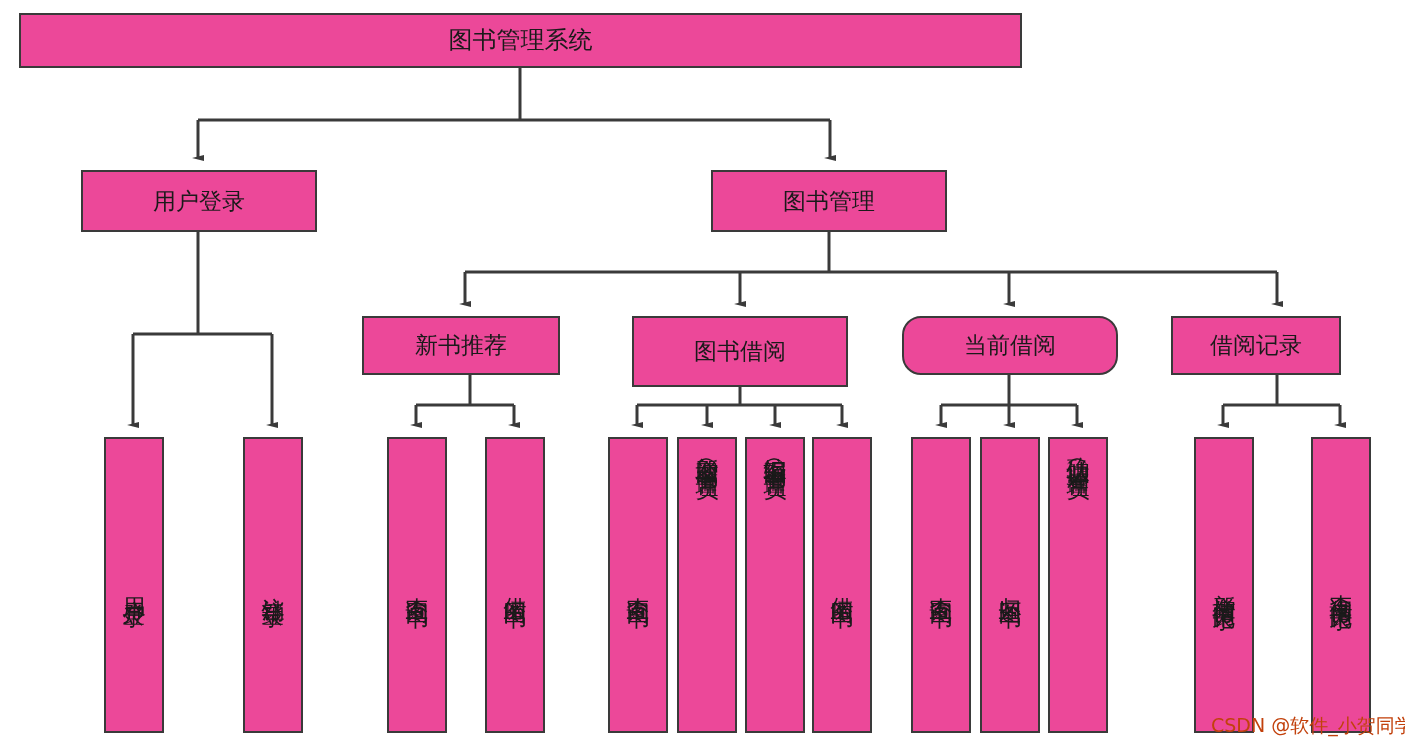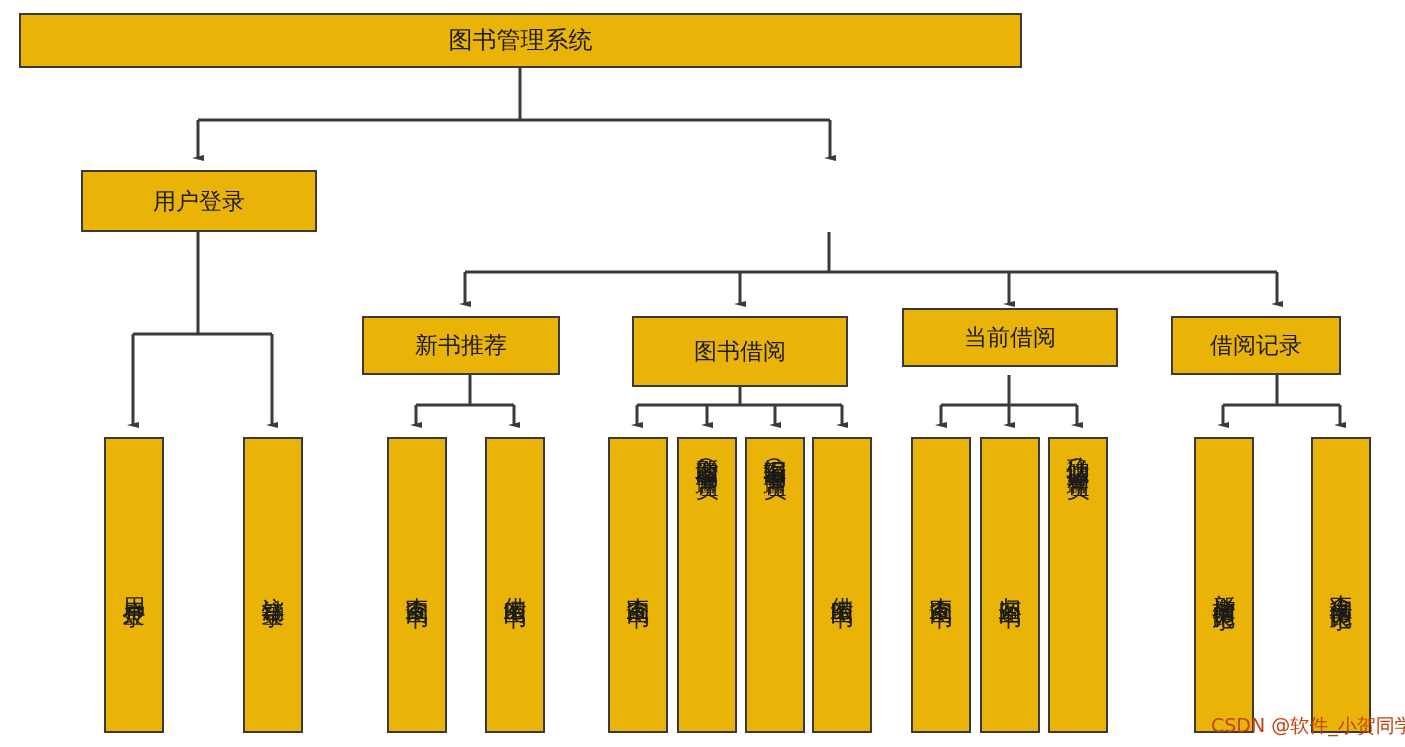--- a/index.html
+++ b/index.html
@@ -21,21 +21,21 @@
     position: absolute;
     left: 0;
     top: 0;
     width: 1405px;
     height: 747px;
     pointer-events: none;
   }
   .node {
     position: absolute;
     box-sizing: border-box;
-    background: #eab308;
+    background: #ec4899;
     border: 2px solid #3a3a3a;
     display: flex;
     align-items: center;
     justify-content: center;
   }
   .node .label {
     color: #1a1a1a;
     line-height: 1.15;
     text-align: center;
     white-space: pre;
@@ -126,28 +126,31 @@
     </g>
   </svg>
 
   <div class="node root h" style="left:19px; top:13px; width:1003px; height:55px;">
     <span class="label">图书管理系统</span>
   </div>
 
   <div class="node h" style="left:81px; top:170px; width:236px; height:62px;">
     <span class="label">用户登录</span>
   </div>
+  <div class="node h" style="left:711px; top:170px; width:236px; height:62px;">
+    <span class="label">图书管理</span>
+  </div>
 
   <div class="node h" style="left:362px; top:316px; width:198px; height:59px;">
     <span class="label">新书推荐</span>
   </div>
   <div class="node h" style="left:632px; top:316px; width:216px; height:71px;">
     <span class="label">图书借阅</span>
   </div>
-  <div class="node h" style="left:902px; top:308px; width:216px; height:59px;">
+  <div class="node h" style="left:902px; top:316px; width:216px; height:59px;border-radius:19px;">
     <span class="label">当前借阅</span>
   </div>
   <div class="node h" style="left:1171px; top:316px; width:170px; height:59px;">
     <span class="label">借阅记录</span>
   </div>
 
   <div class="node v centered" style="left:104px; top:437px; width:60px; height:296px;">
     <span class="label">用户登录</span>
   </div>
   <div class="node v centered" style="left:243px; top:437px; width:60px; height:296px;">

